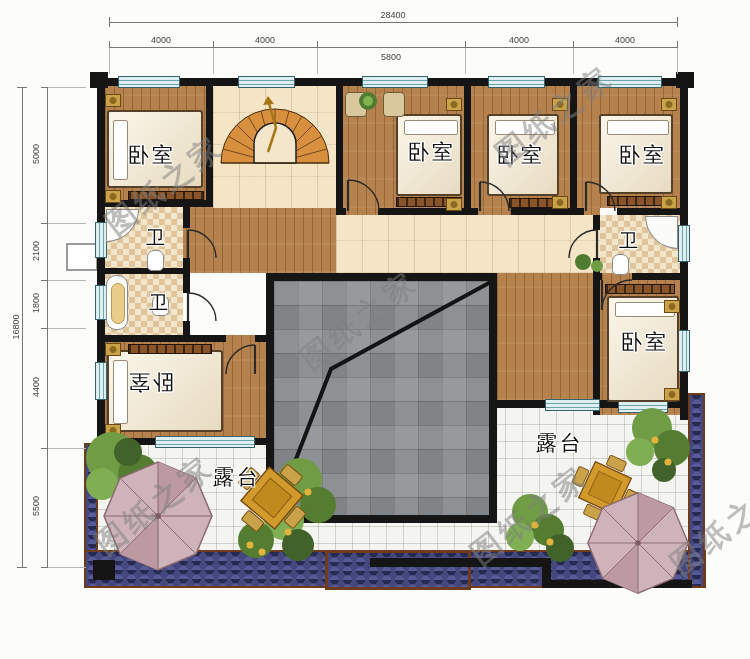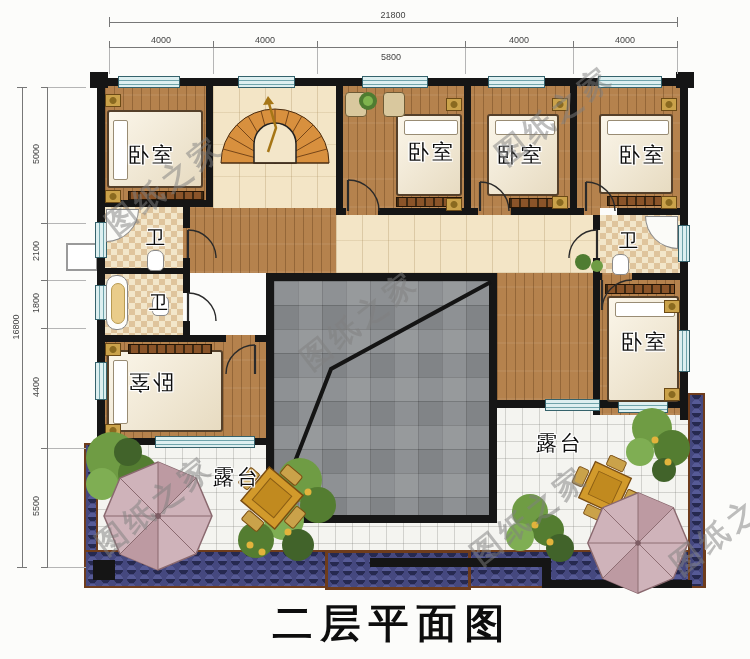--- a/index.html
+++ b/index.html
@@ -306,21 +306,21 @@
   <div class="wm" style="left:95px;top:165px;">图纸之家</div>
   <div class="wm" style="left:485px;top:95px;">图纸之家</div>
   <div class="wm" style="left:290px;top:300px;">图纸之家</div>
   <div class="wm" style="left:85px;top:485px;">图纸之家</div>
   <div class="wm" style="left:460px;top:495px;">图纸之家</div>
   <div class="wm" style="left:660px;top:505px;">图纸之家</div>
 
   <div class="dimline" style="left:109px;top:22px;width:568px;height:1px;"></div>
   <div class="dimline" style="left:109px;top:17px;width:1px;height:10px;"></div>
   <div class="dimline" style="left:677px;top:17px;width:1px;height:10px;"></div>
-  <div class="dimtxt" style="left:353px;top:10px;width:80px;">21800</div>
+  <div class="dimtxt" style="left:353px;top:10px;width:80px;">28400</div>
   <div class="dimline" style="left:109px;top:47px;width:568px;height:1px;"></div>
   <div class="dimline" style="left:109px;top:41px;width:1px;height:13px;"></div>
   <div class="dimline" style="left:213px;top:41px;width:1px;height:13px;"></div>
   <div class="dimline" style="left:317px;top:41px;width:1px;height:13px;"></div>
   <div class="dimline" style="left:465px;top:41px;width:1px;height:13px;"></div>
   <div class="dimline" style="left:573px;top:41px;width:1px;height:13px;"></div>
   <div class="dimline" style="left:677px;top:41px;width:1px;height:13px;"></div>
   <div class="dimext" style="left:109px;top:48px;width:1px;height:26px;"></div>
   <div class="dimext" style="left:213px;top:48px;width:1px;height:26px;"></div>
   <div class="dimext" style="left:317px;top:48px;width:1px;height:26px;"></div>
@@ -349,14 +349,13 @@
   <div class="dimext" style="left:48px;top:280px;width:38px;height:1px;"></div>
   <div class="dimext" style="left:48px;top:328px;width:38px;height:1px;"></div>
   <div class="dimext" style="left:48px;top:448px;width:38px;height:1px;"></div>
   <div class="dimext" style="left:48px;top:567px;width:38px;height:1px;"></div>
   <div class="dimtxt dimtxt-v" style="left:14px;top:149px;width:44px;">5000</div>
   <div class="dimtxt dimtxt-v" style="left:14px;top:246px;width:44px;">2100</div>
   <div class="dimtxt dimtxt-v" style="left:14px;top:298px;width:44px;">1800</div>
   <div class="dimtxt dimtxt-v" style="left:14px;top:382px;width:44px;">4400</div>
   <div class="dimtxt dimtxt-v" style="left:14px;top:501px;width:44px;">5500</div>
 
-  <div class="title">二层平面图</div>
 </div>
 
 </body></html>

